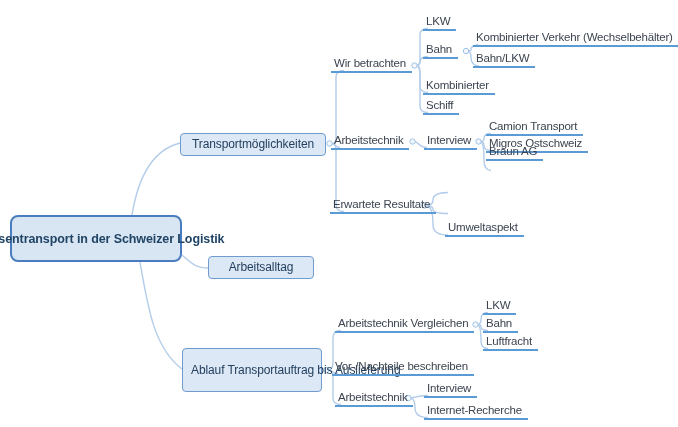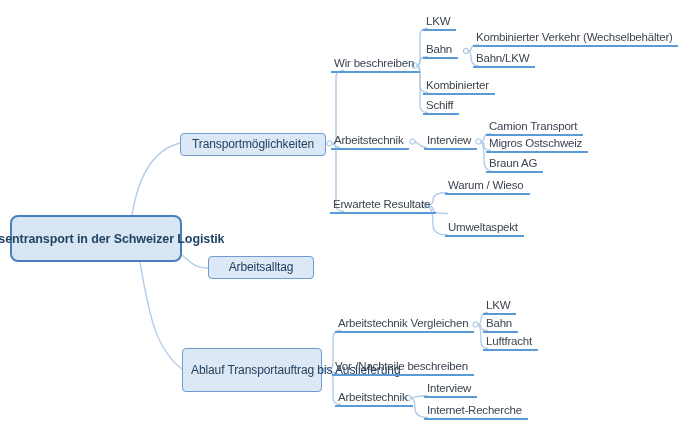--- a/index.html
+++ b/index.html
@@ -63,34 +63,33 @@
       <circle cx="466" cy="51" r="2.7" fill="#f4f8fd" stroke="#9dc3e6" stroke-width="1"></circle>
       <circle cx="412.5" cy="141.5" r="2.7" fill="#f4f8fd" stroke="#9dc3e6" stroke-width="1"></circle>
       <circle cx="478.5" cy="141.5" r="2.7" fill="#f4f8fd" stroke="#9dc3e6" stroke-width="1"></circle>
       <circle cx="424.5" cy="205.5" r="2.7" fill="#f4f8fd" stroke="#9dc3e6" stroke-width="1"></circle>
       <circle cx="326.5" cy="370" r="2.7" fill="#f4f8fd" stroke="#9dc3e6" stroke-width="1"></circle>
       <circle cx="475.5" cy="324.5" r="2.7" fill="#f4f8fd" stroke="#9dc3e6" stroke-width="1"></circle>
       <circle cx="408.5" cy="398" r="2.7" fill="#f4f8fd" stroke="#9dc3e6" stroke-width="1"></circle>
     </svg>
     <div class="node box root" style="left: 10px; top: 215px; width: 172px; height: 47px;">Strassentransport in der Schweizer Logistik</div>
     <div class="node box" style="left: 180px; top: 133px; width: 146px; height: 23px;">Transportmöglichkeiten</div>
-    <div class="node line" style="left: 331px; top: 56px;">Wir beschreiben</div>
+    <div class="node line" style="left: 331px; top: 56px;">Wir betrachten</div>
     <div class="node line" style="left: 423px; top: 14px;">LKW</div>
     <div class="node line" style="left: 423px; top: 42px;">Bahn</div>
     <div class="node line" style="left: 473px; top: 30px;">Kombinierter Verkehr (Wechselbehälter)</div>
     <div class="node line" style="left: 473px; top: 51px;">Bahn/LKW</div>
     <div class="node line" style="left: 423px; top: 78px;">Kombinierter</div>
     <div class="node line" style="left: 423px; top: 98px;">Schiff</div>
     <div class="node line" style="left: 331px; top: 133px;">Arbeitstechnik</div>
     <div class="node line" style="left: 424px; top: 133px;">Interview</div>
     <div class="node line" style="left: 486px; top: 119px;">Camion Transport</div>
     <div class="node line" style="left: 486px; top: 136px;">Migros Ostschweiz</div>
-    <div class="node line" style="left: 486px; top: 156px;">Braun AG</div>
+    <div class="node line" style="left: 486px; top: 144px;">Braun AG</div>
     <div class="node line" style="left: 330px; top: 197px;">Erwartete Resultate</div>
-    <div class="node line" style="left: 445px; top: 178px;">Warum / Wieso</div>
     <div class="node line" style="left: 445px; top: 220px; text-align: center;">Umweltaspekt</div>
     <div class="node box" style="left: 208px; top: 256px; width: 106px; height: 23px;">Arbeitsalltag</div>
     <div class="node box align-left" style="left: 182px; top: 348px; width: 140px; height: 44px;">Ablauf Transportauftrag bis Auslieferung</div>
     <div class="node line" style="left: 335px; top: 316px;">Arbeitstechnik Vergleichen</div>
     <div class="node line" style="left: 483px; top: 298px;">LKW</div>
     <div class="node line" style="left: 483px; top: 316px;">Bahn</div>
     <div class="node line" style="left: 483px; top: 334px;">Luftfracht</div>
     <div class="node line" style="left: 332px; top: 359px;">Vor-/Nachteile beschreiben</div>
     <div class="node line" style="left: 335px; top: 390px;">Arbeitstechnik</div>
     <div class="node line" style="left: 424px; top: 381px;">Interview</div>

